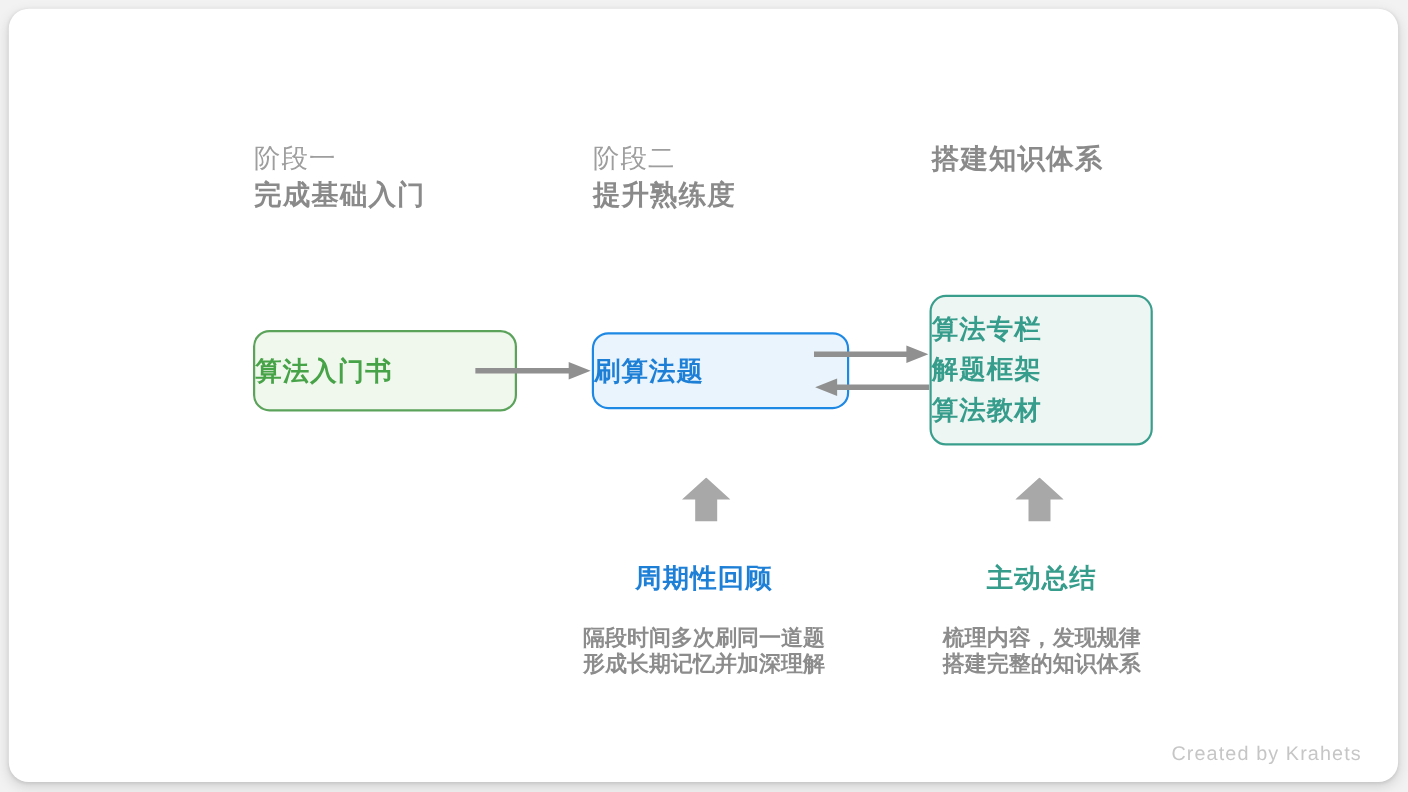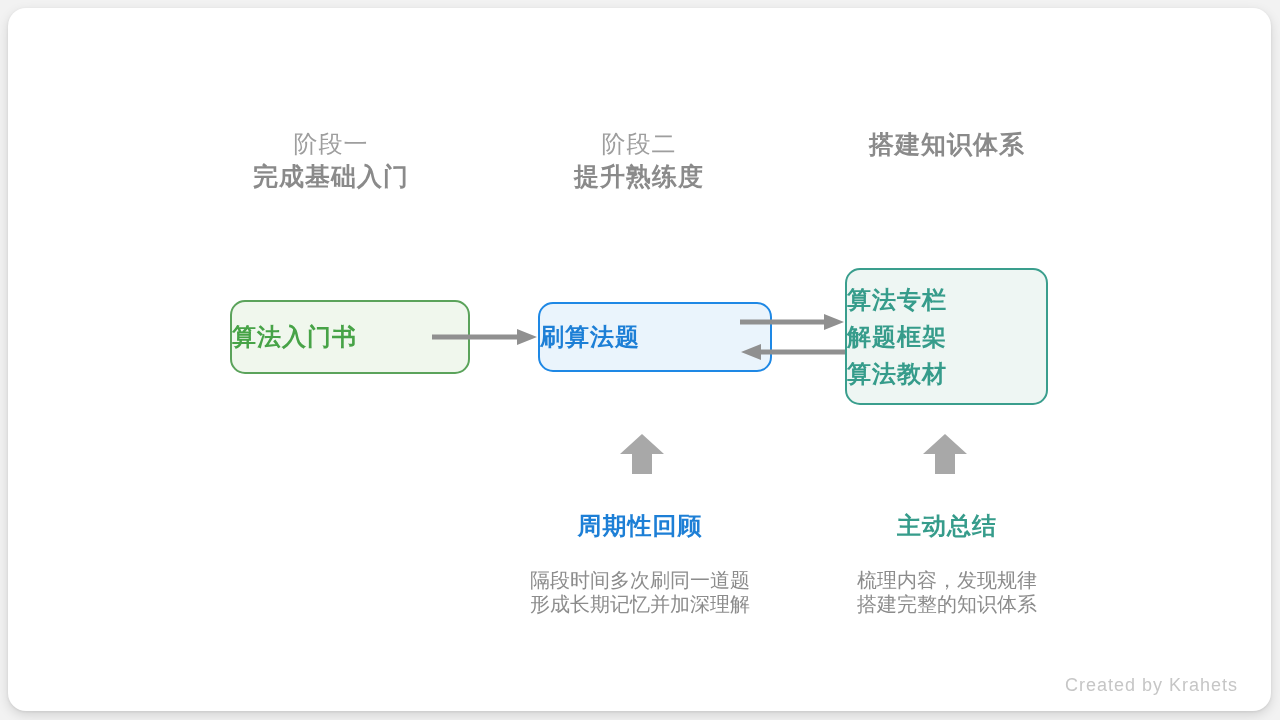--- a/index.html
+++ b/index.html
@@ -16,21 +16,20 @@
   .card {
     position: absolute;
     left: 8px; top: 8px;
     width: 1263px; height: 703px;
     background: var(--card-bg, #ffffff);
     border-radius: 18px;
     box-shadow: 0 4px 12px rgba(0,0,0,0.13), 0 1px 3px rgba(0,0,0,0.08);
   }
   .stage {
     position: absolute;
-    text-align: center;
   }
   .stage-label {
     font-size: 24px;
     color: var(--stage-label, #9e9e9e);
     letter-spacing: 1px;
   }
   .stage-subtitle {
     font-size: 25px;
     font-weight: bold;
     color: var(--stage-subtitle, #8a8a8a);
@@ -78,20 +77,21 @@
     font-weight: bold;
     letter-spacing: 1px;
   }
   .annot-title.blue { color: var(--blue-text, #1d7fd6); }
   .annot-title.teal { color: var(--teal-text, #369c8b); }
   .annot-desc {
     margin-top: 26px;
     font-size: 20px;
     line-height: 24px;
     color: var(--desc-text, #8c8c8c);
+    font-weight: bold;
   }
   .footer {
     position: absolute;
     right: 42px;
     top: 675px;
     font-family: Liberation Sans, sans-serif;
     font-size: 18px;
     letter-spacing: 1px;
     color: var(--footer-text, #c6c6c6);
   }

